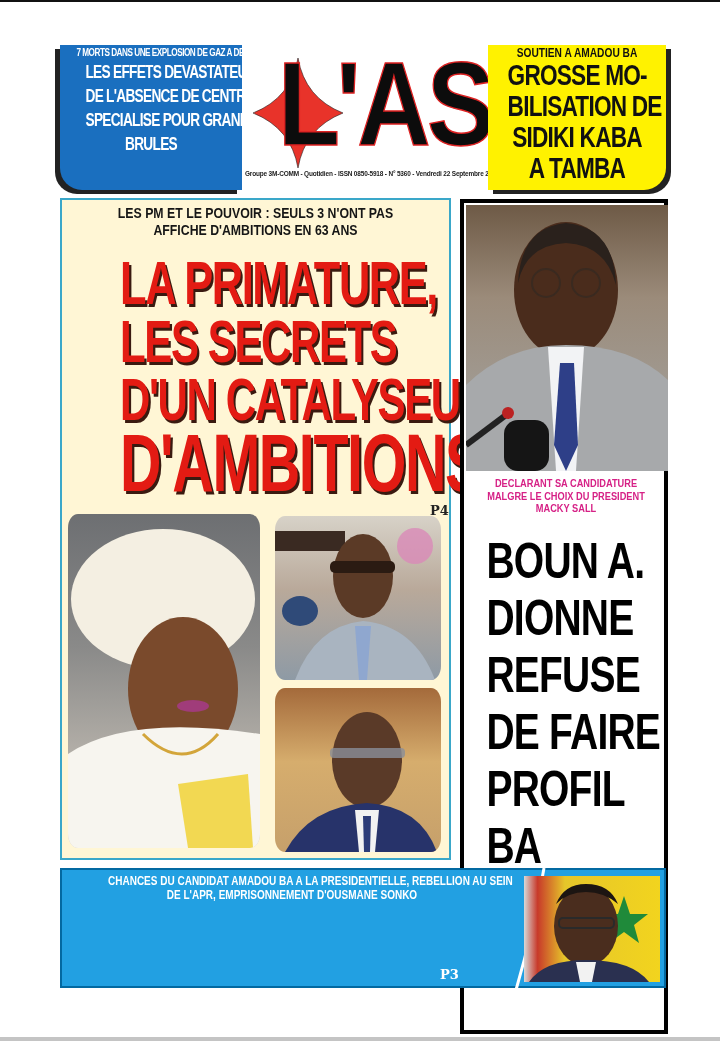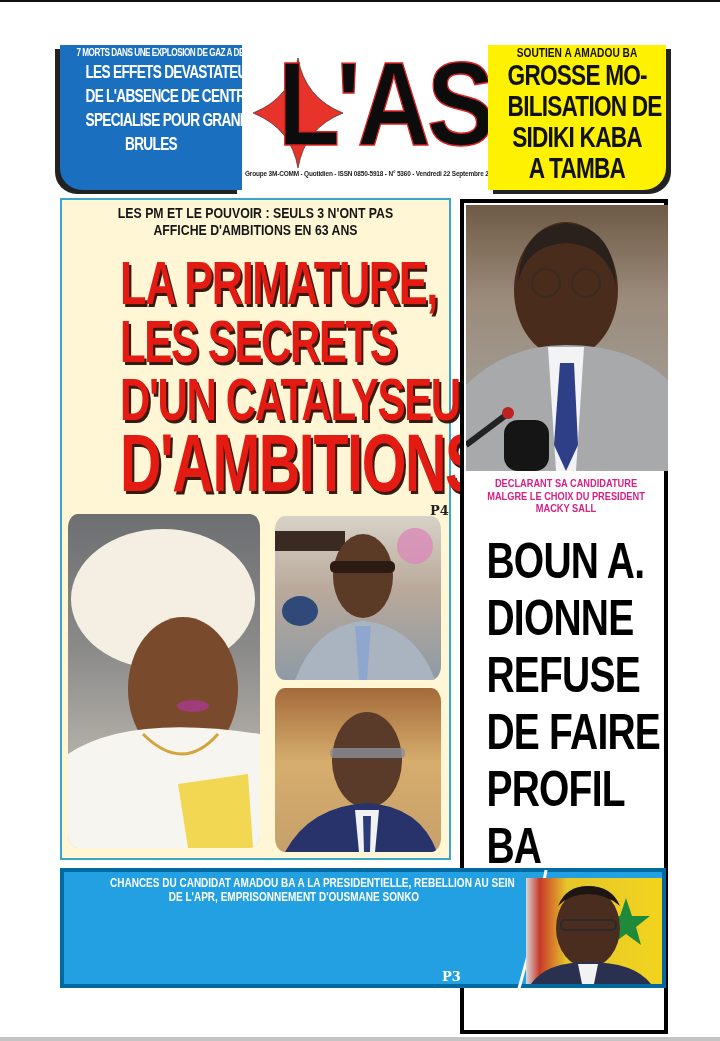--- a/index.html
+++ b/index.html
@@ -45,21 +45,21 @@
 
     
     .side-box { position: absolute; left: 460px; top: 199px; width: 208px; height: 835px; background: #fff; border: 4px solid #000000; }
     .photo-dionne { left: 2px; top: 2px; width: 202px; height: 266px; border-radius: 0; background: linear-gradient(180deg, #6e5a46 0%, #9b8b7a 35%, #a5a7a6 100%); }
     .side-kicker { position: absolute; left: 0; top: 274px; width: 204px; text-align: center; font-size: 11px; line-height: 12.5px; color: #d62186; transform: scaleX(0.84); font-weight: bold; }
     .side-head { position: absolute; left: 0; top: 330px; width: 204px; text-align: left; color: #000000; font-weight: 900; font-size: 50px; line-height: 57px; letter-spacing: -1px; }
     .side-head .l { display: block; white-space: nowrap; transform: scaleX(0.78); }
     .side-box .pageref { left: 144px; top: 646px; margin-top: 44px; }
 
     
-    .band { position: absolute; left: 60px; top: 868px; width: 606px; height: 120px; background: #22a0e2; border: 4px solid #0369a1; }
+    .band { position: absolute; left: 60px; top: 868px; width: 606px; height: 120px; background: #22a0e2; border: 2px solid #0369a1; }
     .band-kicker { position: absolute; left: 0; top: 4px; width: 460px; text-align: center; font-size: 12.5px; line-height: 14px; color: #fff; transform: scaleX(0.8); font-weight: bold; white-space: nowrap; }
     .band-head { position: absolute; left: 4px; top: 33px; width: 470px; color: #fff; font-weight: 900; font-size: 46px; line-height: 41px; letter-spacing: 0px; }
     .band-head .l { display: block; white-space: nowrap; transform: scaleX(0.93); transform-origin: left; }
     .band .pageref { left: 378px; top: 97px; color: #fff; font-size: 13px; }
     .band-slash { position: absolute; left: 452px; top: -2px; width: 40px; height: 122px; }
     .photo-sall { left: 462px; top: 6px; width: 136px; height: 106px; border-radius: 0; background: linear-gradient(90deg, #d8d8d8 0%, #c83a2a 10%, #e6c62a 30%, #f2d41e 100%); }
 
     svg { display: block; }
   </style>
 </head>

